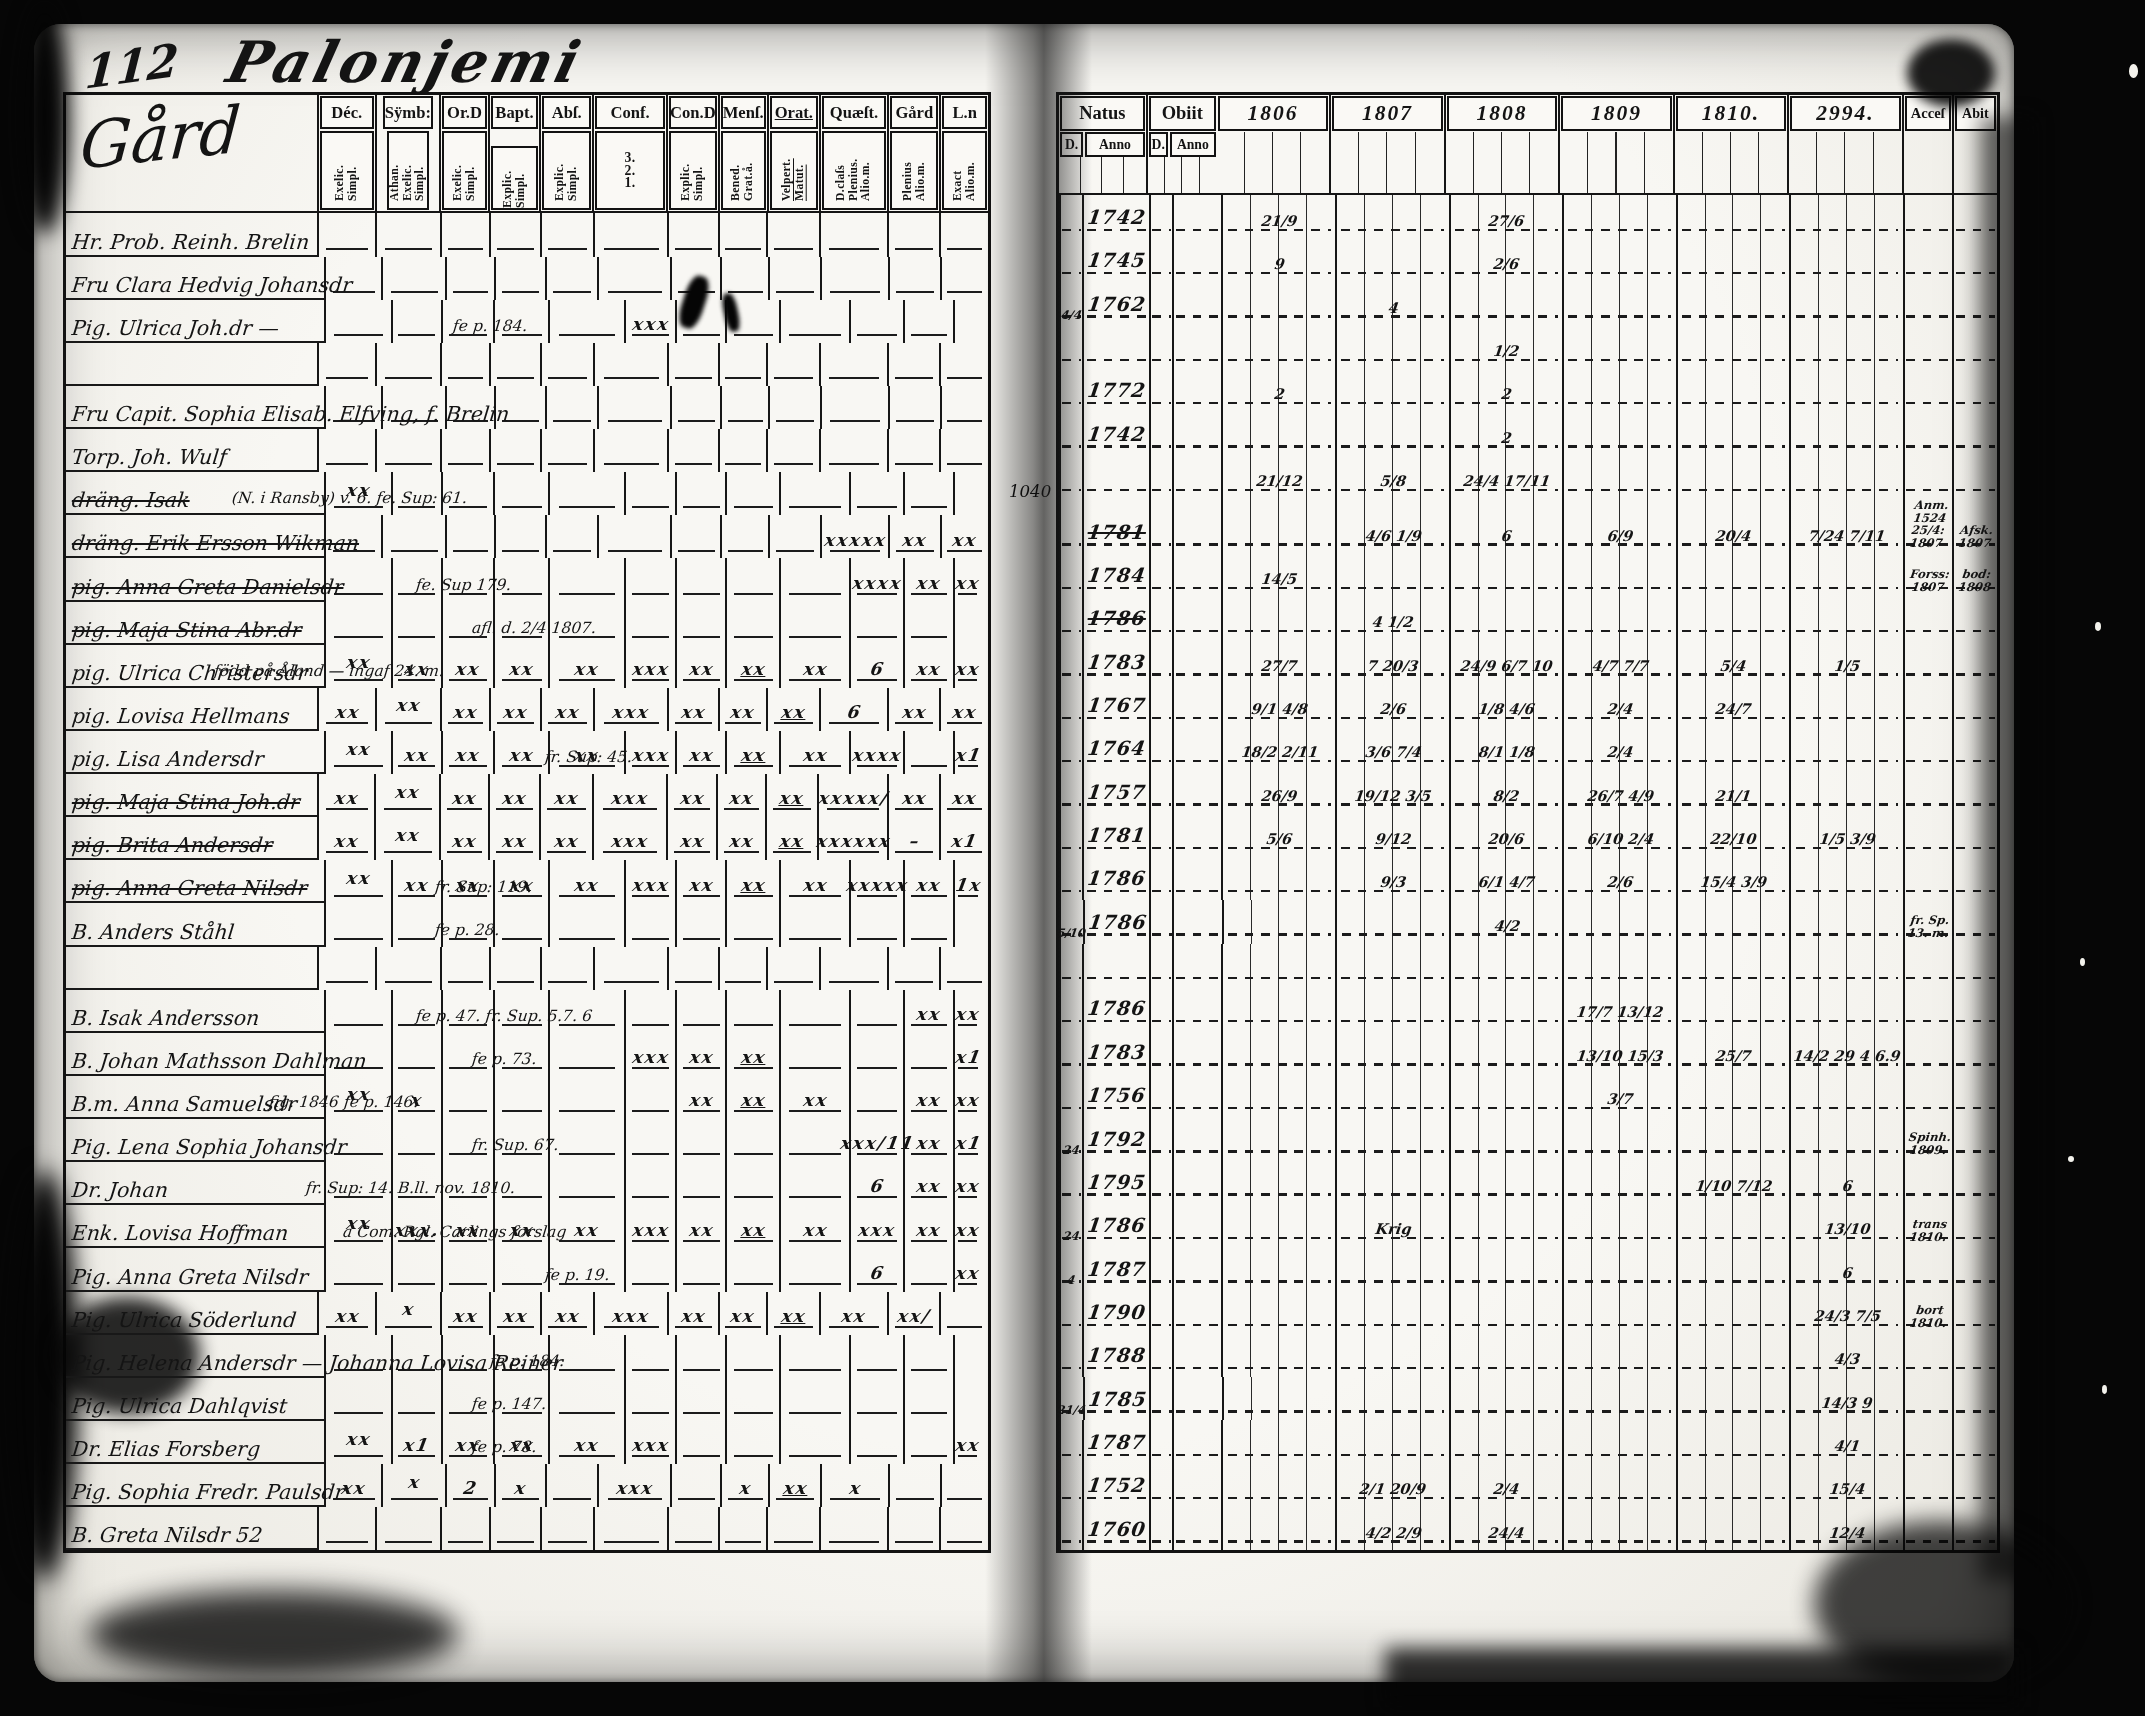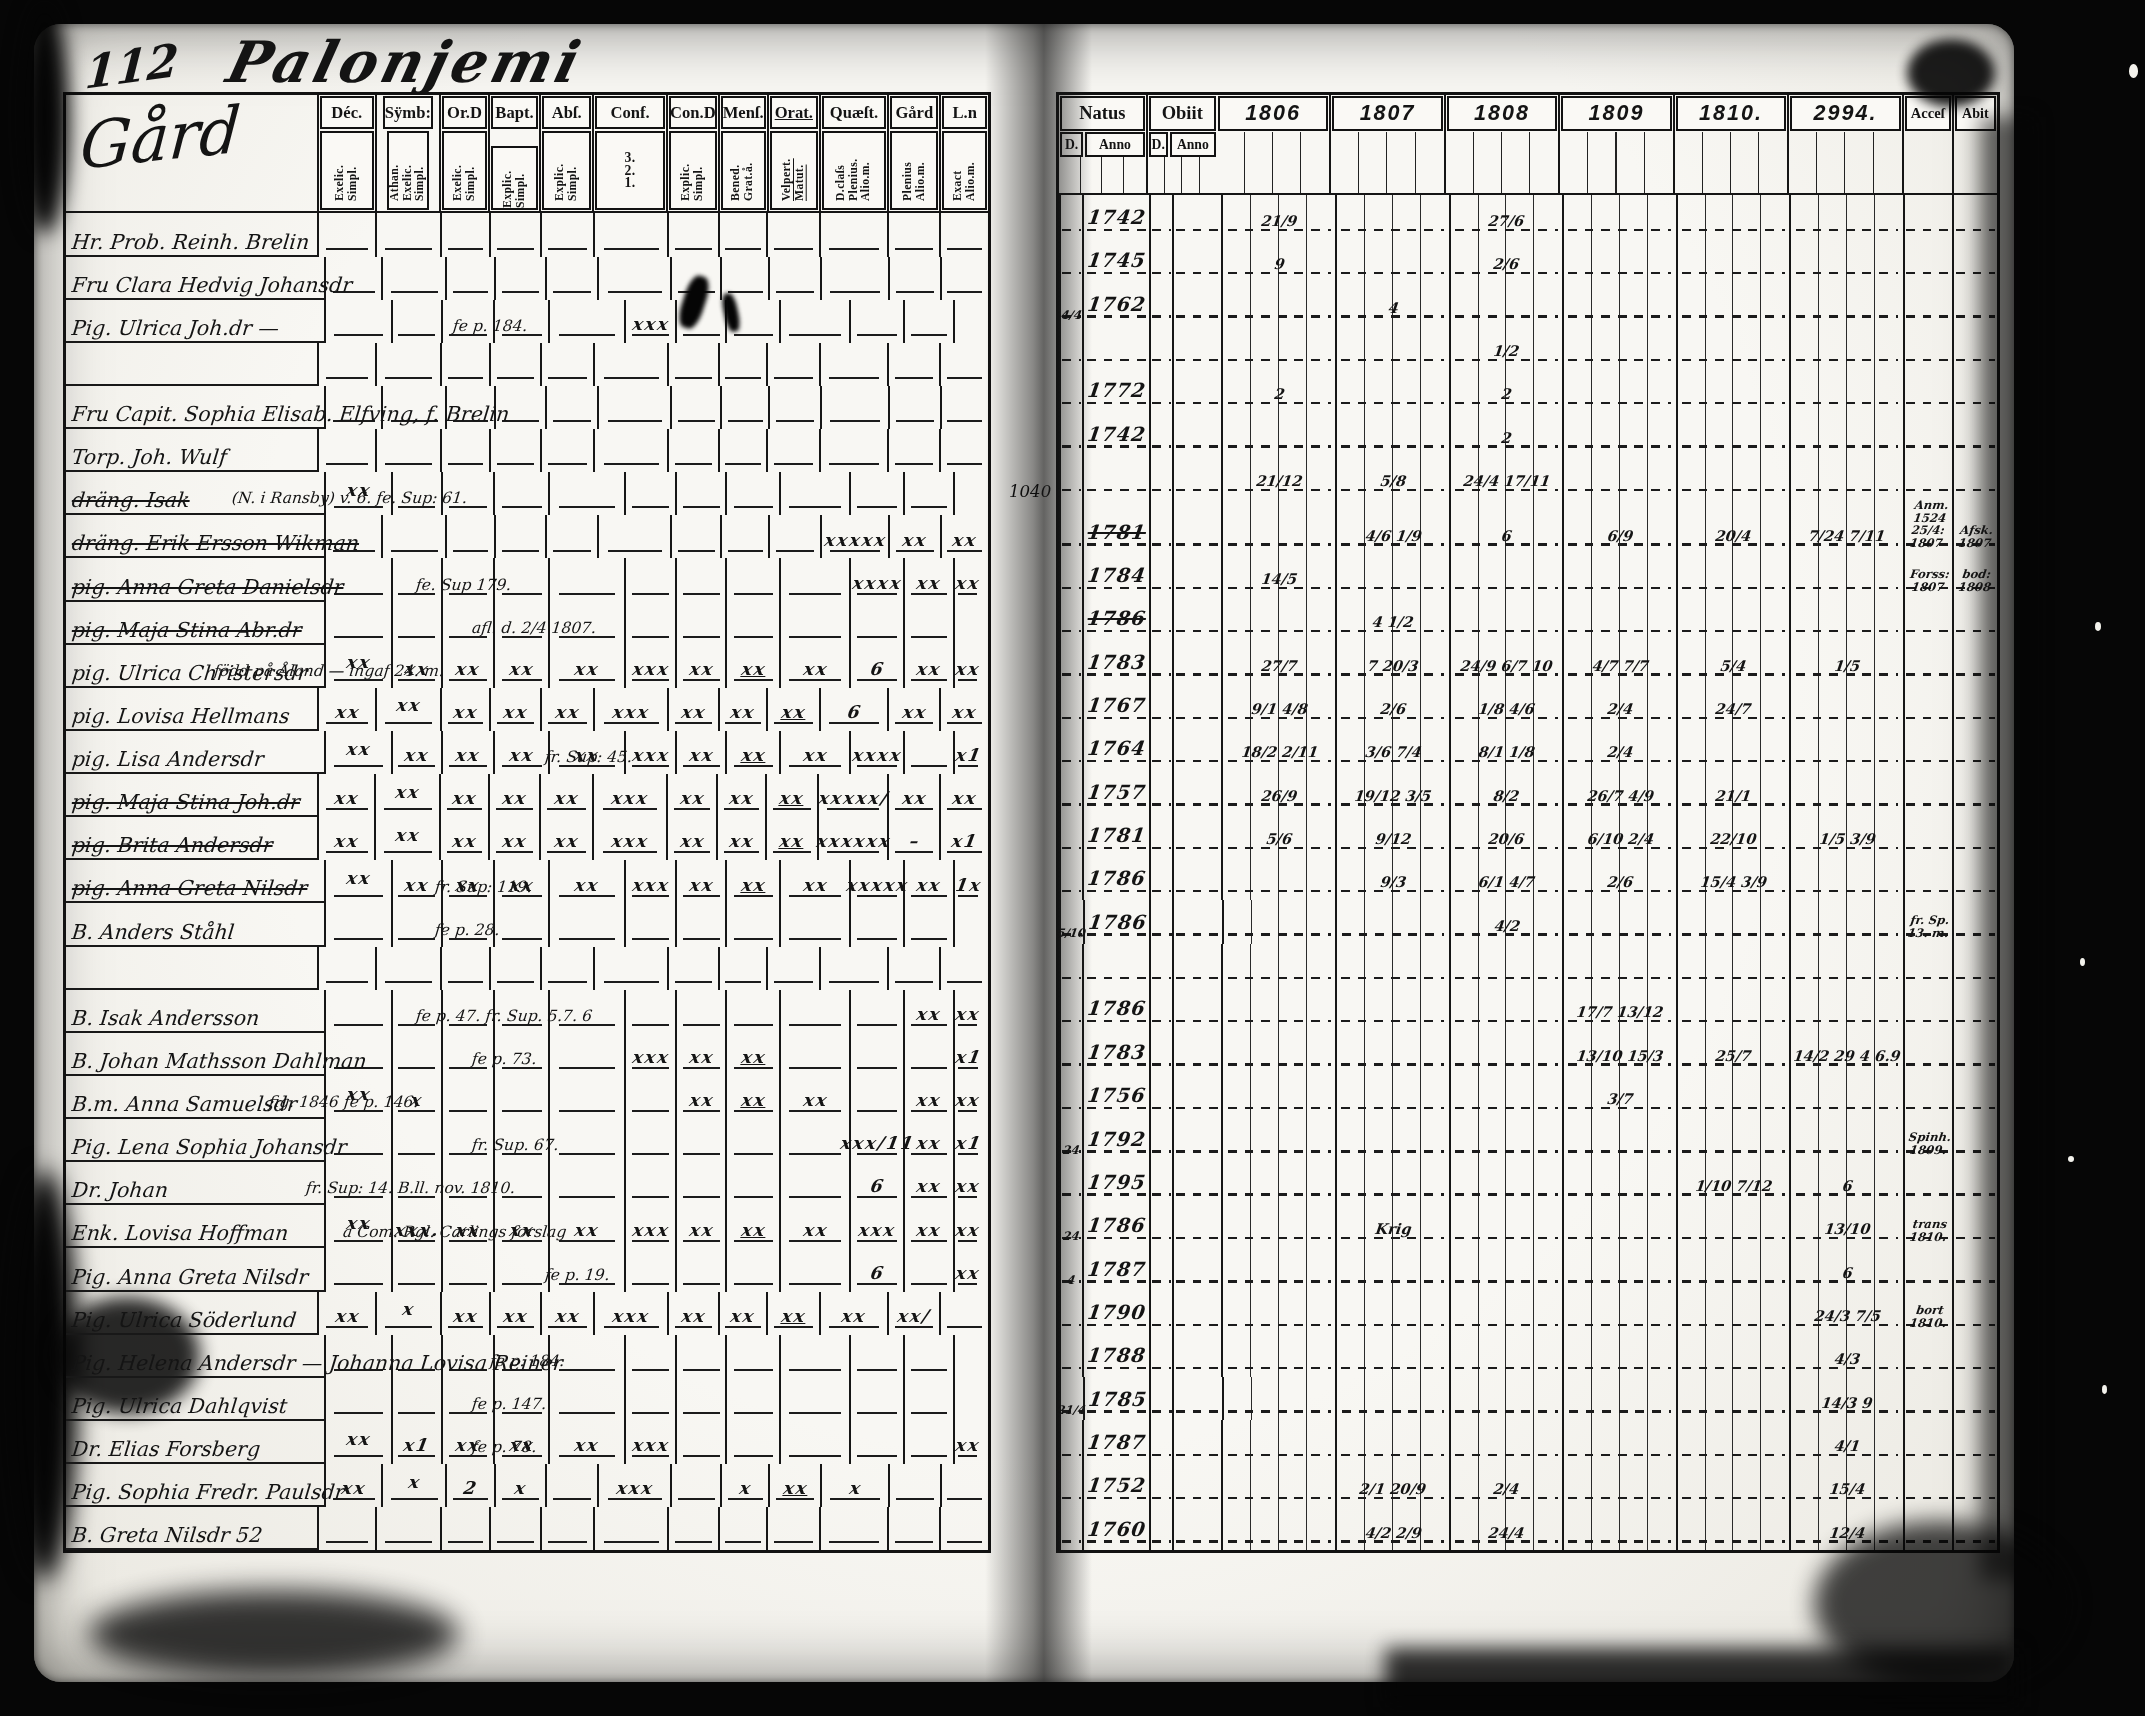--- a/index.html
+++ b/index.html
@@ -75,21 +75,21 @@
   #rhead{flex:0 0 98px;display:flex;border-bottom:2.9px solid #151515;}
   .rh-group{display:flex;flex-direction:column;border-left:2.9px solid #151515;}
   .rh-group:first-child{border-left:none;}
   .rh-natus{width:9.4%;}
   .rh-obiit{width:7.5%;}
   .rh-year{width:12.2%;}
   .rh-acces{width:5.2%;}
   .rh-abit{width:4.7%;}
   .rh-lab{flex:0 0 31px;margin:1px;border:2.4px solid #121212;display:flex;align-items:center;justify-content:center;
         font-weight:bold;font-size:18.5px;font-family:"Liberation Serif",serif;background:#faf9f5;}
-  .rh-lab.script{font-family:Liberation Sans, sans-serif;font-style:italic;font-size:21.5px;letter-spacing:2px;}
+  .rh-lab.script{font-family:Liberation Serif, serif;font-style:italic;font-size:21.5px;letter-spacing:2px;}
   .rh-sub{flex:0 0 25px;display:flex;}
   .rh-sub>div{flex:1;border:2px solid #121212;margin:0 1px;display:flex;align-items:center;justify-content:center;
         font-weight:bold;font-size:13.7px;background:#faf9f5;}
   .rh-sub>div:first-child{flex:0 0 22%;}
   .rh-fill{flex:1;background-image:linear-gradient(90deg, transparent calc(25% - 1px), #222 calc(25% - 1px) 25%, transparent 25%),
            linear-gradient(90deg, transparent calc(50% - 1px), #222 calc(50% - 1px) 50%, transparent 50%),
            linear-gradient(90deg, transparent calc(75% - 1px), #222 calc(75% - 1px) 75%, transparent 75%);}
   .rc{position:relative;border-left:2.4px solid #161616;display:flex;align-items:flex-end;justify-content:center;overflow:visible;}
   .rc::after{content:"";position:absolute;left:4%;right:4%;bottom:7.8px;
       background-image:repeating-linear-gradient(90deg,#1b1b1b 0 8.8px,transparent 8.8px 16.6px);height:2.4px;}

